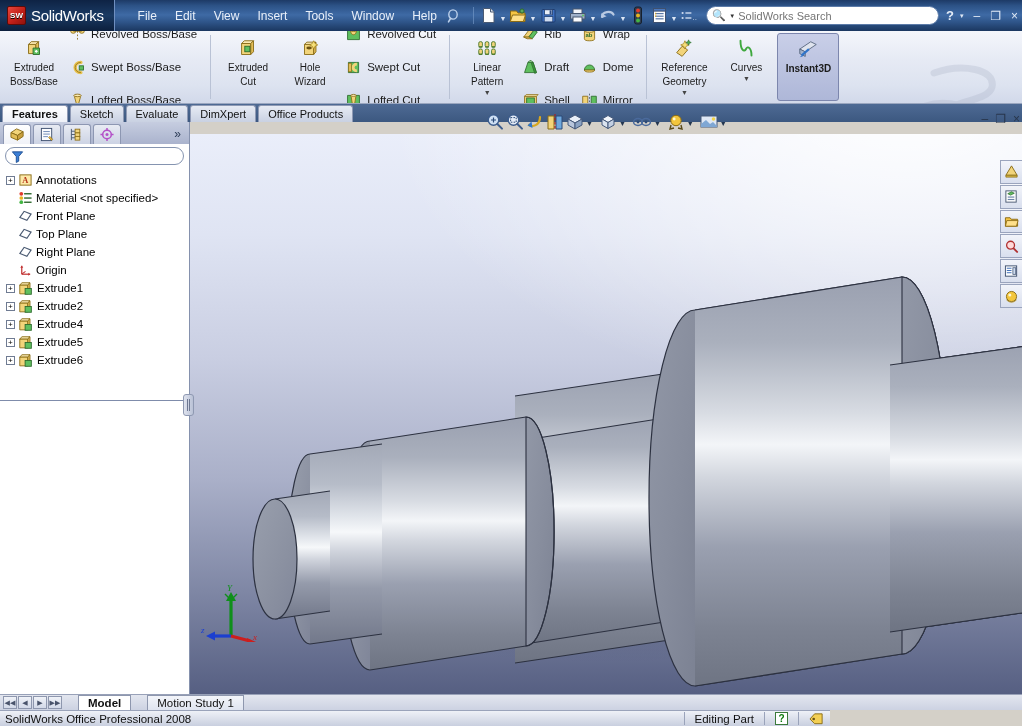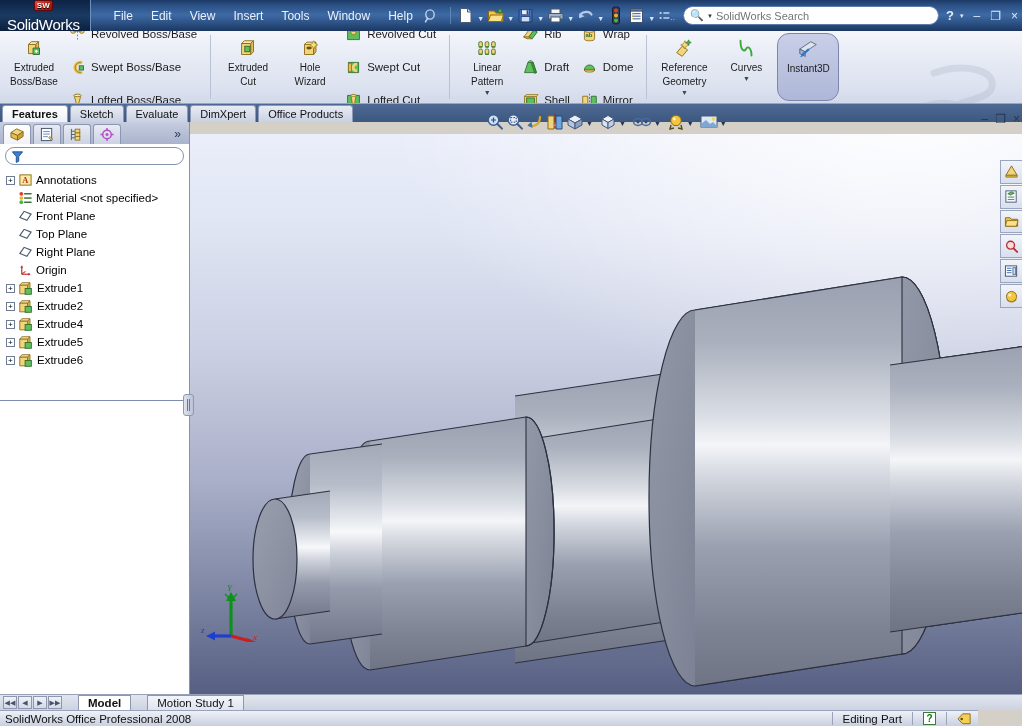--- a/index.html
+++ b/index.html
@@ -16,21 +16,20 @@
   .titlebar {
     position: absolute; left: 0; top: 0; width: 1022px; height: 31px;
     background: linear-gradient(to bottom, #1d3a66 0%, #2c5286 18%, #3e6aa5 48%, #2e5488 72%, #1b3760 100%);
     display: flex; align-items: center;
   }
   .sw-logo {
     display: flex; align-items: center; gap: 5px;
     padding: 0 10px 0 7px; height: 31px;
     background: linear-gradient(to bottom, #0e2344 0%, #1a3a63 50%, #0c1f3c 100%);
     border-right: 1px solid #6f8fc0;
-    flex-direction: column;
   }
   .sw-cube {
     width: 19px; height: 19px; border-radius: 2px;
     background: linear-gradient(135deg, #e8473d 0%, #c01f18 55%, #8e120d 100%);
     border: 1px solid #5e0b08;
     color: #fff; font-size: 8px; font-weight: bold;
     display: flex; align-items: center; justify-content: center;
     text-shadow: 0 1px 0 #000;
   }
   .sw-word { font-size: 15px; color: #ffffff; letter-spacing: -0.3px; }
@@ -81,21 +80,21 @@
   .rb-group { display: flex; align-items: stretch; padding: 2px 3px; }
   .rb-div { width: 1px; background: #b9c2d5; margin: 4px 3px; }
 
   .big-btn {
     width: 62px; display: flex; flex-direction: column; align-items: center;
     justify-content: flex-start; padding-top: 5px; cursor: default; border-radius: 3px;
   }
   .big-btn .lbl { font-size: 10px; color: #1b1b1b; text-align: center; line-height: 12px; margin-top: 2px; }
   .big-btn.active {
     background: linear-gradient(to bottom,#c9cfe8,#aeb7d8);
-    border: 1px solid #7c86ad; border-radius: 12px;
+    border: 1px solid #7c86ad; border-radius: 3px; font-weight: bold;
   }
   .big-btn .drop { font-size: 7px; color: #444; margin-top: 1px; }
 
   .small-col { display: flex; flex-direction: column; justify-content: center; gap: 14px; padding: 3px 2px; }
   .small-btn {
     display: flex; align-items: center; gap: 5px; padding: 1px 5px 1px 2px;
     border-radius: 3px; cursor: default; height: 21px;
   }
   .small-btn .lbl { font-size: 11.5px; color: #1b1b1b; white-space: nowrap; }
 
@@ -217,21 +216,21 @@
   }
   .btab {
     height: 15px; padding: 0 9px; margin-left: 16px;
     border: 1px solid #8e97ae; border-bottom: none;
     background: linear-gradient(to bottom,#f3f5fa,#dfe4f0);
     font-size: 11.5px; color: #111; display: flex; align-items: center; cursor: default;
   }
   .btab.on { background: #ffffff; font-weight: bold; }
 
   .statusbar {
-    position: absolute; left: 0; top: 710px; width: 978px; height: 16px;
+    position: absolute; left: 0; top: 710px; width: 830px; height: 16px;
     background: linear-gradient(to bottom,#eef1f7,#c9cfdf);
     border-top: 1px solid #9aa3ba;
     display: flex; align-items: center; font-size: 11.5px; color: #111;
   }
   .sb-left { padding-left: 5px; }
   .sb-mid { margin-left: auto; display: flex; align-items: center; gap: 10px; padding-right: 6px; }
   .sb-sep { width: 1px; height: 13px; background: #9aa3ba; }
   .sb-q {
     width: 13px; height: 13px; border: 1px solid #3b7a3b; background: #fff;
     color: #0a7a0a; font-size: 10px; font-weight: bold;

